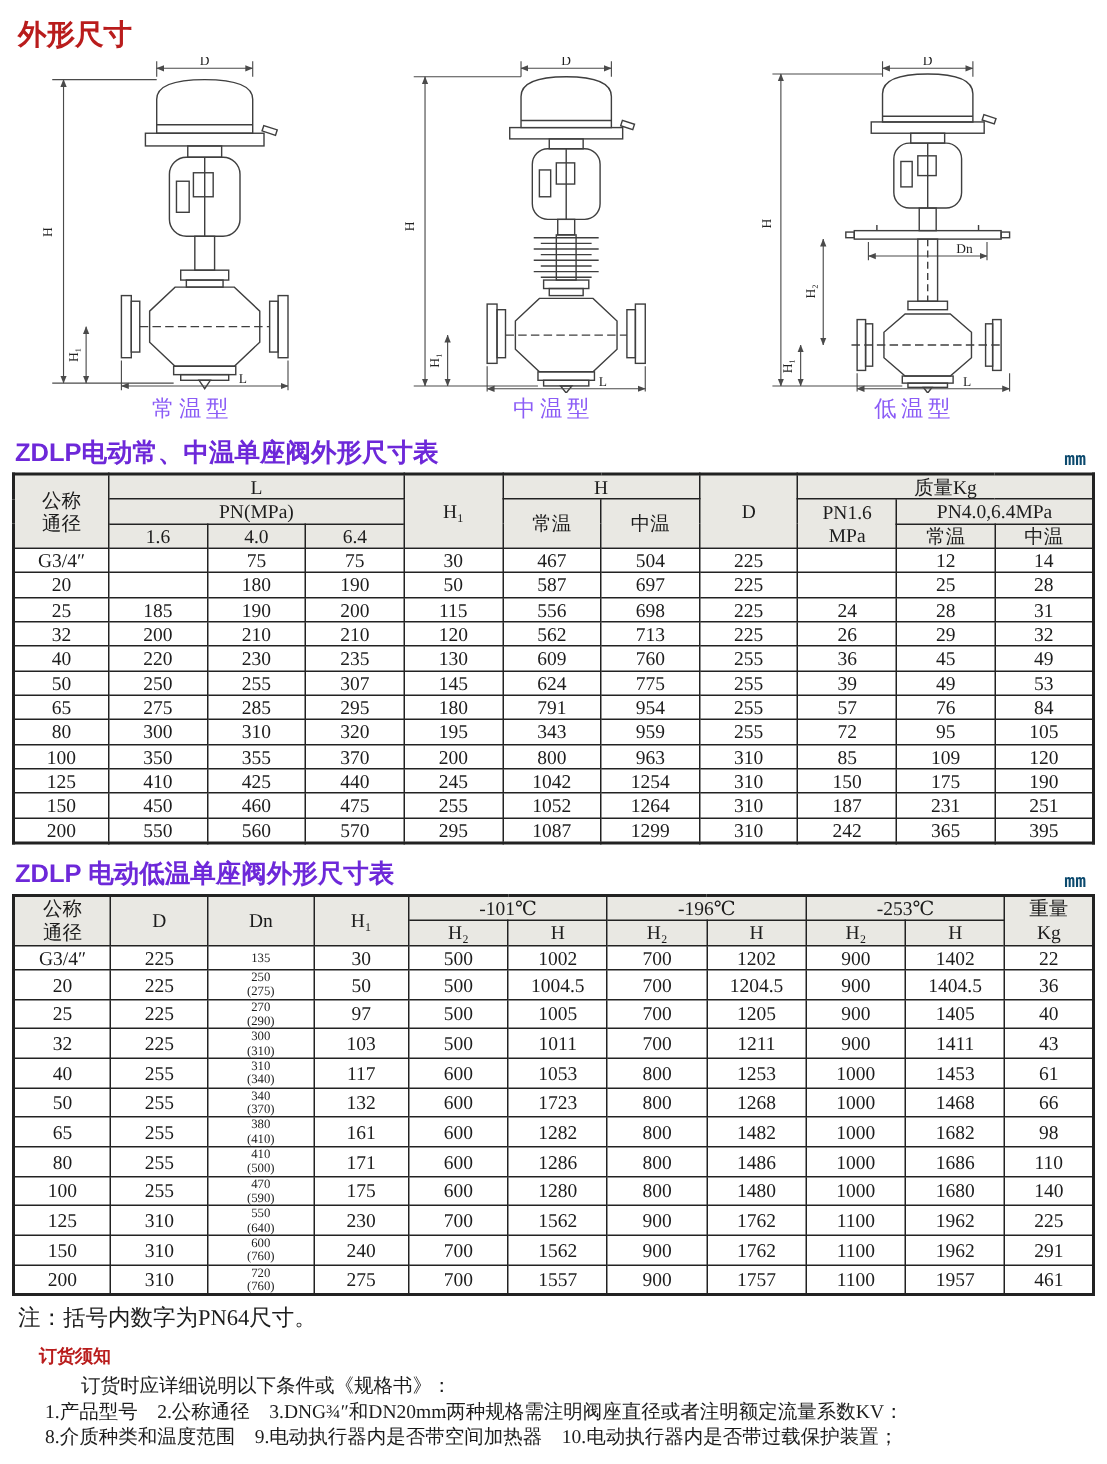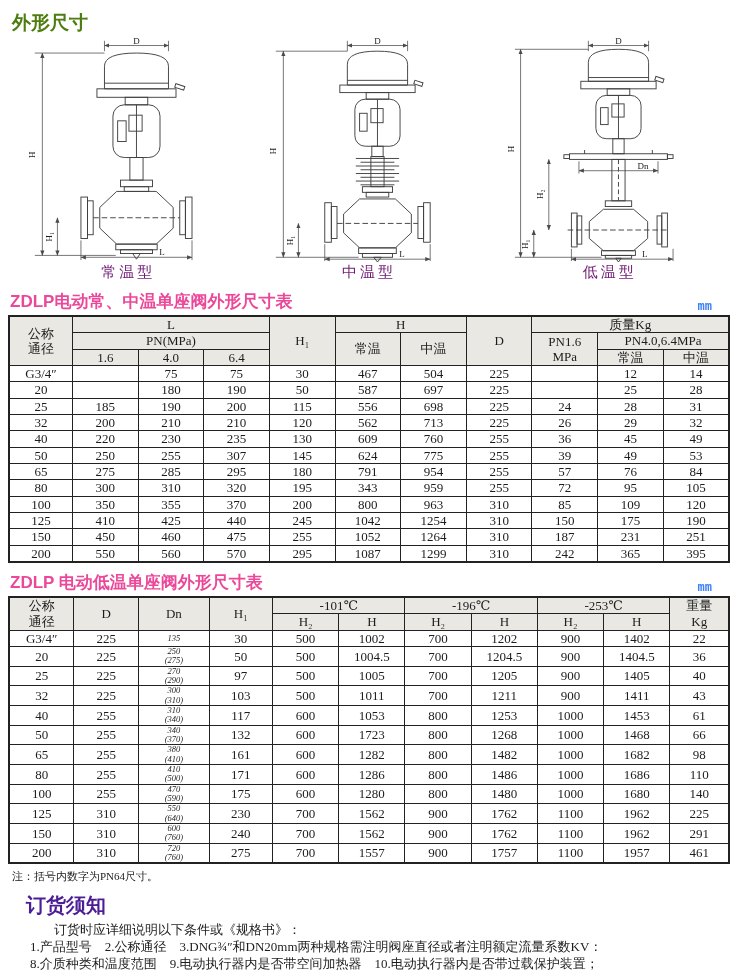--- a/index.html
+++ b/index.html
@@ -1,39 +1,39 @@
 <!DOCTYPE html>
 <html><head>
 <meta charset="utf-8">
 <style>
   html,body{margin:0;padding:0;background:#fff;}
   body{width:738px;min-height:976px;font-family:"Liberation Serif","DejaVu Serif",serif;color:#1c1c1c;}
   .page{padding:6px 8px 4px 8px;}
-  h1.doc-title{font-family:"Liberation Sans","DejaVu Sans",sans-serif;color:#4d7c0f;font-size:19px;font-weight:bold;margin:4px 0 2px 4px;}
+  h1.doc-title{font-family:"Liberation Sans","DejaVu Sans",sans-serif;color:#b91c1c;font-size:19px;font-weight:bold;margin:4px 0 2px 4px;}
   
   .diagrams{display:flex;justify-content:space-around;align-items:flex-end;margin:2px 0 0 0;}
   .diagram{display:flex;flex-direction:column;align-items:center;}
-  .caption{font-size:15px;letter-spacing:3px;color:#701a75;margin-top:1px;}
+  .caption{font-size:15px;letter-spacing:3px;color:#8b5cf6;margin-top:1px;}
   svg .st{stroke:#3f3f3f;fill:none;stroke-width:1;}
   svg .dim{stroke:#4a4a4a;fill:none;stroke-width:0.8;}
   svg .lab{font-family:"Liberation Serif","DejaVu Serif",serif;font-size:9.5px;fill:#222;}
   
   .ttl-row{display:flex;justify-content:space-between;align-items:flex-end;margin:8px 0 2px 0;}
-  .ttl-row h2{font-family:"Liberation Sans","DejaVu Sans",sans-serif;color:#ec4899;font-size:17px;font-weight:bold;margin:0 0 0 2px;}
-  .unit{color:#3b82f6;font-family:"DejaVu Sans Mono",monospace;font-size:12px;font-weight:bold;margin-right:18px;}
+  .ttl-row h2{font-family:"Liberation Sans","DejaVu Sans",sans-serif;color:#6d28d9;font-size:17px;font-weight:bold;margin:0 0 0 2px;}
+  .unit{color:#0c4a6e;font-family:"DejaVu Sans Mono",monospace;font-size:12px;font-weight:bold;margin-right:6px;}
   
   table{border-collapse:collapse;width:100%;table-layout:fixed;border:2px solid #222;padding-left:26px;}
   th,td{border:1px solid #222;text-align:center;vertical-align:middle;padding:0 1px;font-size:13px;line-height:1.18;}
   thead th{background:#e9e8e3;font-weight:normal;font-size:13px;}
   .pre{white-space:pre-line;}
   td{background:#fff;height:15px;}
-  td.dn{font-size:8.5px;line-height:1.1;white-space:pre-line;font-style:italic;}
+  td.dn{font-size:8.5px;line-height:1.1;white-space:pre-line;}
   
-  .note{font-size:11px;margin:5px 0 2px 4px;}
-  h2.order-title{font-family:"Liberation Sans","DejaVu Sans",sans-serif;color:#4c1d95;font-size:20px;font-weight:bold;margin:8px 0 3px 18px;}
+  .note{font-size:15px;margin:5px 0 2px 4px;}
+  h2.order-title{font-family:"Liberation Sans","DejaVu Sans",sans-serif;color:#b91c1c;font-size:12px;font-weight:bold;margin:8px 0 3px 18px;}
   .ordering-body{font-size:13px;line-height:1.28;margin-left:22px;}
   .order-line.intro{margin-left:24px;}
 </style>
 </head>
 <body>
 
 <div class="page">
 
   <h1 class="doc-title">外形尺寸</h1>
 

